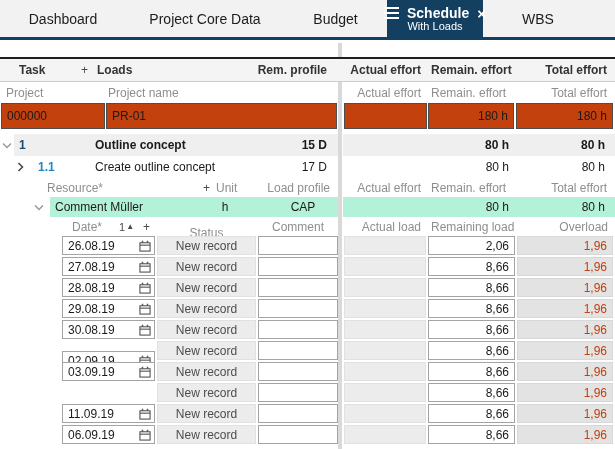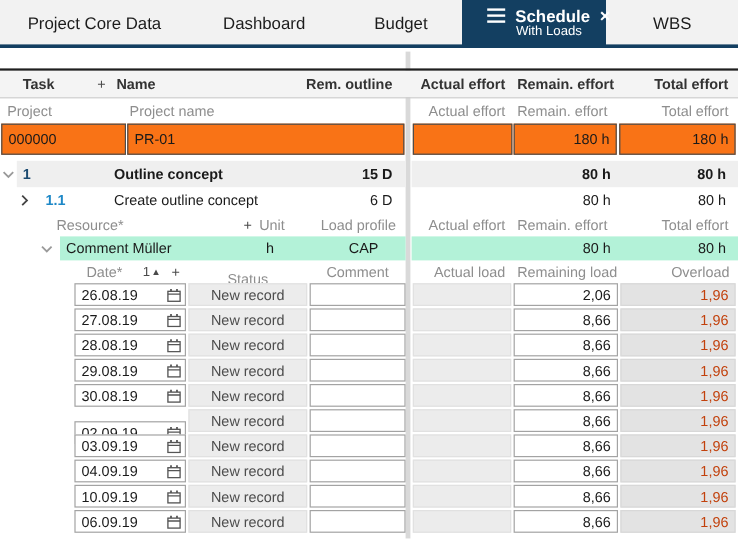--- a/index.html
+++ b/index.html
@@ -5,39 +5,39 @@
   html,body{margin:0;padding:0;background:#fff;}
   #app{position:relative;width:615px;height:449px;background:#fff;overflow:hidden;
        font-family:"Liberation Sans",sans-serif;-webkit-font-smoothing:antialiased;}
 
   
   .tabbar{position:absolute;top:0;left:0;width:615px;height:40px;background:#f2f2f2;
           border-bottom:3px solid #133f61;display:flex;box-sizing:border-box;}
   .tab{display:flex;align-items:center;justify-content:center;color:#1c1c1c;
        font-size:14px;cursor:pointer;}
   .tab-active{background:#133f61;color:#fff;flex-direction:column;gap:0;
-              margin-bottom:-3px;padding-bottom:3px;padding-left:24px;}
+              margin-bottom:-3px;padding-bottom:3px;}
   .tab-active .line1{display:flex;align-items:center;gap:8px;font-weight:bold;font-size:14px;}
   .tab-active .line2{font-size:11px;font-weight:normal;margin-top:-1px;}
   .burger{position:relative;width:15px;height:12px;}
   .burger span{position:absolute;left:0;width:15px;height:2px;background:#fff;}
   .burger span:nth-child(1){top:0}.burger span:nth-child(2){top:5px}.burger span:nth-child(3){top:10px}
   .closex{font-size:15px;font-weight:bold;line-height:1;cursor:pointer;}
 
   
   .row{position:absolute;left:0;width:615px;}
   .c{position:absolute;box-sizing:border-box;font-size:12px;color:#1a1a1a;
      display:flex;align-items:center;padding:0 5px;white-space:nowrap;overflow:hidden;}
   .rt{justify-content:flex-end;}
   .ctr{justify-content:center;}
   .hdr1{color:#333;font-weight:bold;}
   .hdr{color:#8e8e8e;}
   .b{font-weight:bold;}
   .ed{background:#fff;border:1px solid #a3a3a3;}
-  .edd{background:#f97316;border:1px solid #4d4d4d;}
+  .edd{background:#c2410c;border:1px solid #4d4d4d;}
   .ro{background:#ececec;border:1px solid #e1e1e1;}
   .rod{background:#e3e3e3;border:1px solid #d8d8d8;}
   .red{color:#c2410c;}
   .wbs1{color:#1b4a70;font-weight:bold;}
   .wbs2{color:#1e88c7;font-weight:bold;}
   .bgrow{position:absolute;}
   .gray-bg{background:#efefef;}
   .green-bg{background:#b3f2d8;}
 
   .topline{position:absolute;top:57px;left:0;width:615px;height:2px;background:#1f1f1f;}
@@ -47,25 +47,25 @@
   .plus{color:#4a4a4a;}
   .sorti{color:#4a4a4a;font-size:11px;display:flex;align-items:center;gap:1px;}
   .cal{margin-left:auto;display:flex;align-items:center;}
 </style>
 </head>
 <body>
 
 <div id="app">
 
   <div class="tabbar">
+    <div class="tab" style="width:126px">
+      <span>Dashboard</span>
+    </div>
     <div class="tab" style="width:158px">
       <span>Project Core Data</span>
-    </div>
-    <div class="tab" style="width:126px">
-      <span>Dashboard</span>
     </div>
     <div class="tab" style="width:103px">
       <span>Budget</span>
     </div>
     <div class="tab tab-active" style="width:96px">
       <div class="line1">
         <span class="burger">
             <span></span>
             <span></span>
             <span></span>
@@ -79,22 +79,22 @@
       <span>WBS</span>
     </div>
   </div>
 
   <div class="sep"></div>
   <div class="topline"></div>
 
   <div class="row gray-bg" style="top:59px;height:22px;background:#f4f4f4">
     <div class="c hdr1" style="left:14px;width:64px;top:0;height:22px">Task</div>
     <div class="c plus" style="left:76px;width:16px;top:0;height:22px">+</div>
-    <div class="c hdr1" style="left:92px;width:100px;top:0;height:22px">Name</div>
-    <div class="c hdr1 rt" style="left:230px;width:102px;top:0;height:22px">Rem. outline</div>
+    <div class="c hdr1" style="left:92px;width:100px;top:0;height:22px">Loads</div>
+    <div class="c hdr1 rt" style="left:230px;width:102px;top:0;height:22px">Rem. profile</div>
     <div class="c hdr1 rt" style="left:344px;width:82px;top:0;height:22px">Actual effort</div>
     <div class="c hdr1" style="left:426px;width:90px;top:0;height:22px">Remain. effort</div>
     <div class="c hdr1 rt" style="left:516px;width:96px;top:0;height:22px">Total effort</div>
   </div>
   <div class="hline" style="top:81px"></div>
 
   <div class="row" style="top:82px;height:21px">
     <div class="c hdr" style="left:1px;width:80px;top:0;height:21px">Project</div>
     <div class="c hdr" style="left:103px;width:120px;top:0;height:21px">Project name</div>
     <div class="c hdr rt" style="left:344px;width:82px;top:0;height:21px">Actual effort</div>
@@ -126,21 +126,21 @@
   </div>
 
   <div class="row" style="top:156px;height:22px">
     <div class="c" style="left:17px;width:12px;top:0;height:22px;padding:0">
       <svg class="chev" width="7" height="10" viewBox="0 0 7 10">
           <polyline points="1.5,1 5.5,5 1.5,9" fill="none" stroke="#444" stroke-width="1.5"></polyline>
         </svg>
     </div>
     <div class="c wbs2" style="left:33px;width:44px;top:0;height:22px">1.1</div>
     <div class="c" style="left:90px;width:160px;top:0;height:22px">Create outline concept</div>
-    <div class="c rt" style="left:230px;width:102px;top:0;height:22px">6 D</div>
+    <div class="c rt" style="left:230px;width:102px;top:0;height:22px">17 D</div>
     <div class="c rt" style="left:428px;width:86px;top:0;height:22px">80 h</div>
     <div class="c rt" style="left:516px;width:94px;top:0;height:22px">80 h</div>
   </div>
 
   <div class="row" style="top:178px;height:19px">
     <div class="c hdr" style="left:42px;width:90px;top:0;height:19px">Resource*</div>
     <div class="c plus" style="left:198px;width:14px;top:0;height:19px">+</div>
     <div class="c hdr" style="left:211px;width:40px;top:0;height:19px">Unit</div>
     <div class="c hdr rt" style="left:240px;width:95px;top:0;height:19px">Load profile</div>
     <div class="c hdr rt" style="left:344px;width:82px;top:0;height:19px">Actual effort</div>
@@ -305,41 +305,30 @@
         </span>
       </div>
       <div class="c ro ctr" style="left:157px;width:99px;top:0;height:19px;color:#4d4d4d">New record</div>
       <div class="c ed" style="left:258px;width:80px;top:0;height:19px"></div>
       <div class="c ro" style="left:344px;width:82px;top:0;height:19px"></div>
       <div class="c ed rt" style="left:428px;width:87px;top:0;height:19px">8,66</div>
       <div class="c rod rt red" style="left:517px;width:96px;top:0;height:19px">1,96</div>
     </div>
 
     <div class="row load-row" style="top: 383px; height: 19px;">
-      <div class="c ed" style="left:62px;width:93px;top:0;height:19px;padding-right:3px">
-        <span>04.09.19</span>
-        <span class="cal">
-          <svg width="12" height="12" viewBox="0 0 13 13">
-              <rect x="1" y="3" width="11" height="9" fill="none" stroke="#555" stroke-width="1.2"></rect>
-              <line x1="1" y1="5.6" x2="12" y2="5.6" stroke="#555" stroke-width="1.2"></line>
-              <line x1="3.8" y1="0.8" x2="3.8" y2="3" stroke="#555" stroke-width="1.6"></line>
-              <line x1="9.2" y1="0.8" x2="9.2" y2="3" stroke="#555" stroke-width="1.6"></line>
-            </svg>
-        </span>
-      </div>
       <div class="c ro ctr" style="left:157px;width:99px;top:0;height:19px;color:#4d4d4d">New record</div>
       <div class="c ed" style="left:258px;width:80px;top:0;height:19px"></div>
       <div class="c ro" style="left:344px;width:82px;top:0;height:19px"></div>
       <div class="c ed rt" style="left:428px;width:87px;top:0;height:19px">8,66</div>
       <div class="c rod rt red" style="left:517px;width:96px;top:0;height:19px">1,96</div>
     </div>
 
     <div class="row load-row" style="top: 404px; height: 19px;">
       <div class="c ed" style="left:62px;width:93px;top:0;height:19px;padding-right:3px">
-        <span>10.09.19</span>
+        <span>11.09.19</span>
         <span class="cal">
           <svg width="12" height="12" viewBox="0 0 13 13">
               <rect x="1" y="3" width="11" height="9" fill="none" stroke="#555" stroke-width="1.2"></rect>
               <line x1="1" y1="5.6" x2="12" y2="5.6" stroke="#555" stroke-width="1.2"></line>
               <line x1="3.8" y1="0.8" x2="3.8" y2="3" stroke="#555" stroke-width="1.6"></line>
               <line x1="9.2" y1="0.8" x2="9.2" y2="3" stroke="#555" stroke-width="1.6"></line>
             </svg>
         </span>
       </div>
       <div class="c ro ctr" style="left:157px;width:99px;top:0;height:19px;color:#4d4d4d">New record</div>

